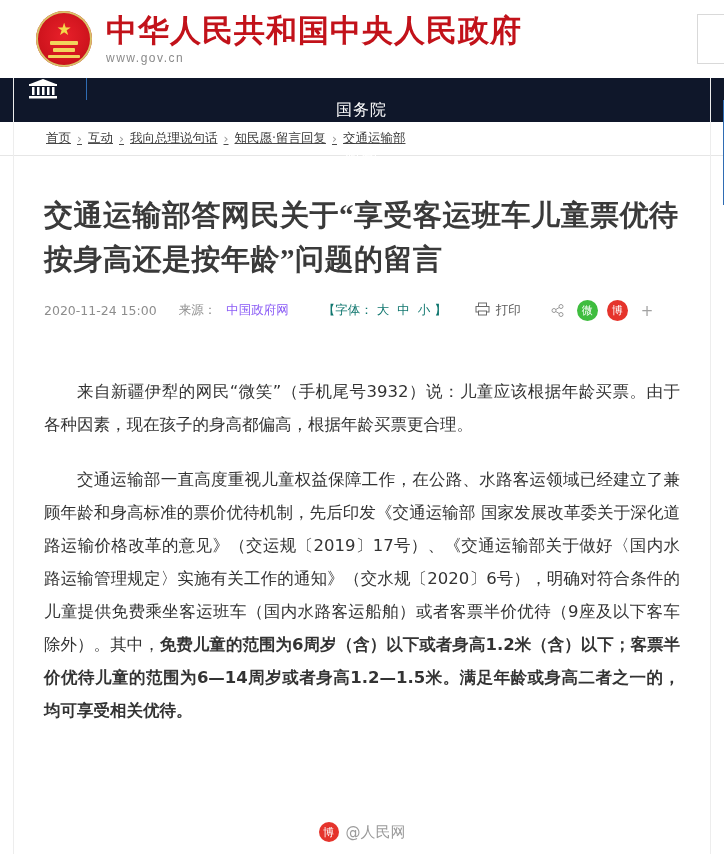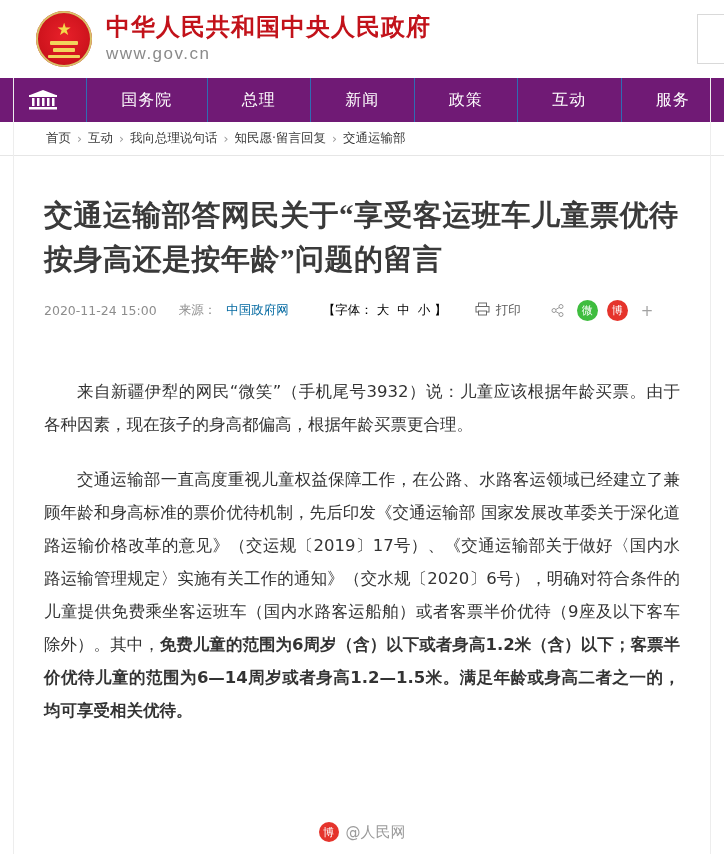--- a/index.html
+++ b/index.html
@@ -59,51 +59,52 @@
   }
   .emblem .bar.b1 { top: 30px; }
   .emblem .bar.b2 { top: 37px; left: 17px; right: 17px; }
   .emblem .bar.b3 { top: 44px; left: 12px; right: 12px; height: 3px; }
 
   .brand {
     margin-left: 14px;
   }
   .brand-title {
     color: #c2121a;
-    font-size: 24px;
+    font-size: 31px;
     font-weight: bold;
     letter-spacing: 1px;
     font-family: "DejaVu Sans", "Liberation Sans", sans-serif;
     line-height: 1.1;
   }
   .brand-sub {
     color: #8a8a8a;
-    font-size: 17px;
+    font-size: 12px;
     letter-spacing: 1.5px;
     margin-top: 4px;
     font-family: "Liberation Sans", sans-serif;
   }
   .masthead-right {
     position: absolute;
     right: 0;
     top: 14px;
     width: 26px;
     height: 48px;
     border: 1px solid #d9d9d9;
     border-right: none;
     background: #fff;
   }
 
   
   .navbar {
     height: 44px;
-    background: #701a75;
+    background: #0f172a;
     display: flex;
     align-items: stretch;
     color: #ffffff;
+    flex-direction: column;
   }
   .nav-home {
     width: 86px;
     display: flex;
     align-items: center;
     justify-content: center;
     border-right: 1px solid #2f6cb3;
   }
   .nav-home svg { display: block; }
   .nav-item {
@@ -122,20 +123,21 @@
   
   .breadcrumb {
     height: 33px;
     display: flex;
     align-items: center;
     padding-left: 46px;
     font-size: 12.5px;
     color: #4a4a4a;
     border-bottom: 1px solid #e6e6e6;
     font-family: "DejaVu Sans", "Liberation Sans", sans-serif;
+    text-decoration: underline;
   }
   .breadcrumb .crumb { color: #3a3a3a; }
   .breadcrumb .sep { color: #9b9b9b; margin: 0 6px; }
 
   
   .article {
     padding: 0 44px;
     box-sizing: border-box;
   }
   .article-title {
@@ -151,24 +153,24 @@
   .meta {
     display: flex;
     align-items: center;
     font-size: 12.5px;
     color: #8d8d8d;
     padding-bottom: 14px;
     font-family: "DejaVu Sans", "Liberation Sans", sans-serif;
   }
   .meta .date { color: #8d8d8d; }
   .meta .src-label { margin-left: 22px; color: #8d8d8d; }
-  .meta .src-value { margin-left: 10px; color: #0369a1; }
+  .meta .src-value { margin-left: 10px; color: #8b5cf6; }
   .meta .fontsize {
     margin-left: 34px;
-    color: #000000;
+    color: #0f766e;
   }
   .meta .fontsize .fs {
     margin: 0 4px;
   }
   .meta .print {
     margin-left: 28px;
     display: flex;
     align-items: flex-start;
     color: #5a5a5a;
   }

